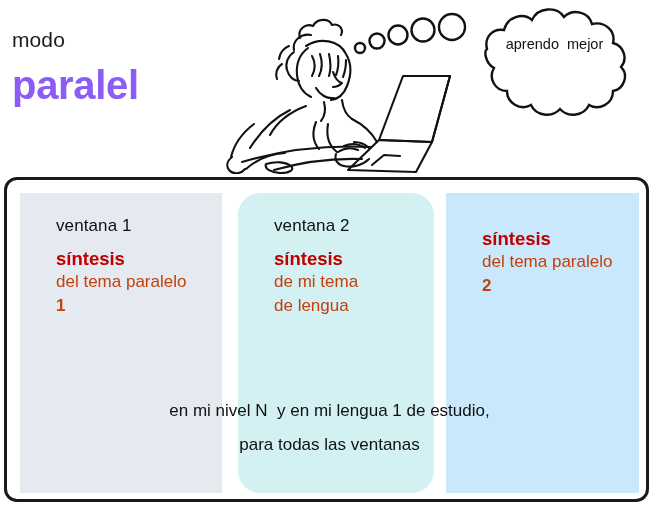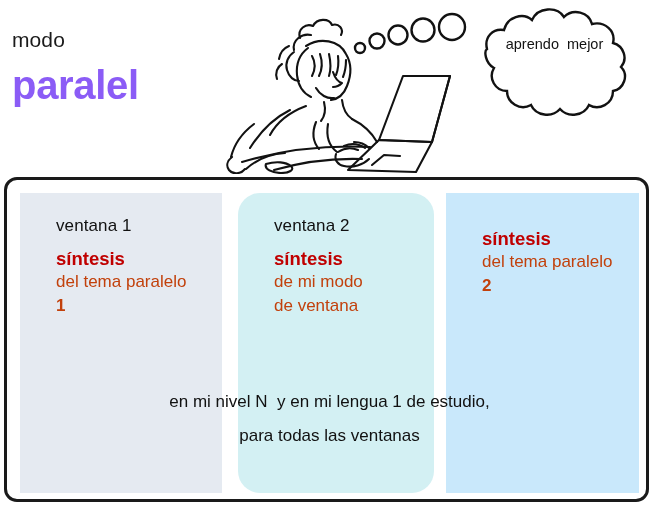--- a/index.html
+++ b/index.html
@@ -117,21 +117,21 @@
     color: #c2410c;
     line-height: 1.42;
   }
   .synthesis-detail span { display: block; }
   .synthesis-detail span.emph { font-weight: bold; }
 
   
   #panel-caption {
     position: absolute;
     left: 0;
-    top: 205px;
+    top: 214px;
     width: 645px;
     text-align: center;
     font-size: 17px;
     color: #111111;
     line-height: 2.0;
     pointer-events: none;
   }
   #panel-caption span { display: block; white-space: pre; }
 </style>
 </head>
@@ -238,22 +238,22 @@
         <span class="emph">1</span>
       </div>
     </div>
   </div>
 
   <div class="window-col" id="col-2">
     <div class="col-content">
       <div class="window-label">ventana 2</div>
       <div class="synthesis-word">síntesis</div>
       <div class="synthesis-detail">
-        <span>de mi modo</span>
-        <span>de ventana</span>
+        <span>de mi tema</span>
+        <span>de lengua</span>
       </div>
     </div>
   </div>
 
   <div class="window-col" id="col-3">
     <div class="col-content">
       <div class="synthesis-word">síntesis</div>
       <div class="synthesis-detail">
         <span>del tema paralelo</span>
         <span class="emph">2</span>

